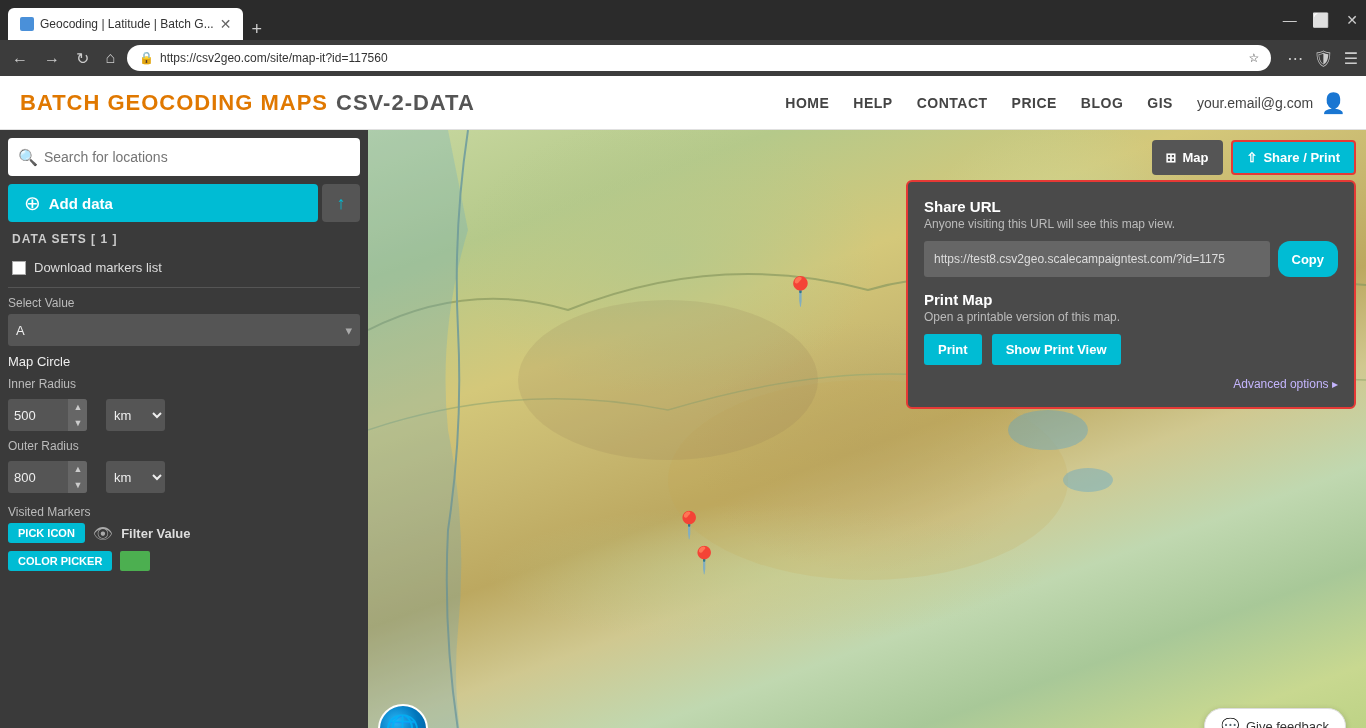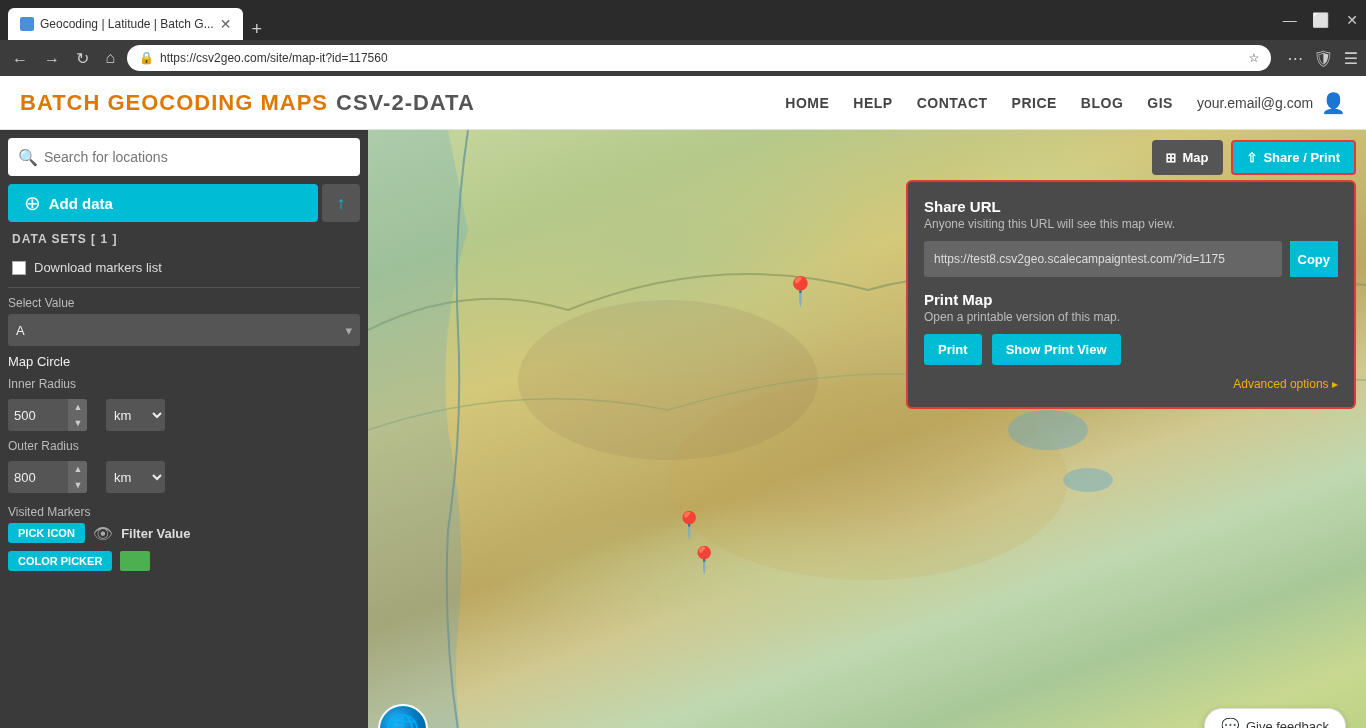--- a/index.html
+++ b/index.html
@@ -121,27 +121,27 @@
     .map-toolbar { position: absolute; top: 10px; left: 10px; right: 10px; display: flex; justify-content: flex-end; gap: 8px; z-index: 5; }
     .map-btn { background: #555; color: #fff; border: none; border-radius: 4px; padding: 8px 14px; font-size: 13px; font-weight: 600; cursor: pointer; display: flex; align-items: center; gap: 6px; }
     .map-btn.active { background: #00bcd4; border: 2px solid #e53935; }
 
     
     .share-panel { position: absolute; top: 50px; right: 10px; background: #4a4a4a; border: 2px solid #e53935; border-radius: 6px; padding: 16px; width: 450px; z-index: 10; }
     .share-section-title { color: #fff; font-size: 15px; font-weight: 700; margin-bottom: 2px; }
     .share-section-sub { color: #bbb; font-size: 12px; margin-bottom: 10px; }
     .share-url-row { display: flex; align-items: center; gap: 8px; margin-bottom: 14px; }
     .share-url-input { flex: 1; background: #666; color: #ddd; border: none; border-radius: 3px; padding: 8px 10px; font-size: 12px; outline: none; height: 36px; }
-    .copy-btn { background: #00bcd4; color: #fff; border: none; border-radius: 0; padding: 8px 8px; font-size: 13px; font-weight: 600; cursor: pointer; height: 36px; }
+    .copy-btn { background: #00bcd4; color: #fff; border: none; border-radius: 12px; padding: 8px 14px; font-size: 13px; font-weight: 600; cursor: pointer; height: 36px; }
     .print-section-title { color: #fff; font-size: 15px; font-weight: 700; margin-bottom: 2px; }
     .print-section-sub { color: #bbb; font-size: 12px; margin-bottom: 10px; }
     .print-btns { display: flex; gap: 10px; margin-bottom: 12px; }
     .print-btn { background: #00bcd4; color: #fff; border: none; border-radius: 3px; padding: 8px 14px; font-size: 13px; font-weight: 600; cursor: pointer; }
     .advanced-options { text-align: right; color: #ccc; font-size: 12px; cursor: pointer; }
-    .advanced-options span { color: #eab308; margin-top: 30px; }
+    .advanced-options span { color: #c4b5fd; margin-top: 30px; }
 
     
     .map-marker { position: absolute; z-index: 4; }
     .marker-blue { color: #1565c0; font-size: 28px; }
     .marker-teal { color: #00897b; font-size: 28px; }
     .marker-green { color: #2e7d32; font-size: 28px; }
 
     
     .give-feedback-btn { position: absolute; bottom: 20px; right: 20px; background: #fff; color: #333; border: 1px solid #ddd; border-radius: 20px; padding: 8px 16px; font-size: 13px; cursor: pointer; display: flex; align-items: center; gap: 6px; box-shadow: 0 2px 6px rgba(0,0,0,0.2); z-index: 10; }
     .feedback-icon { color: #555; font-size: 15px; }

